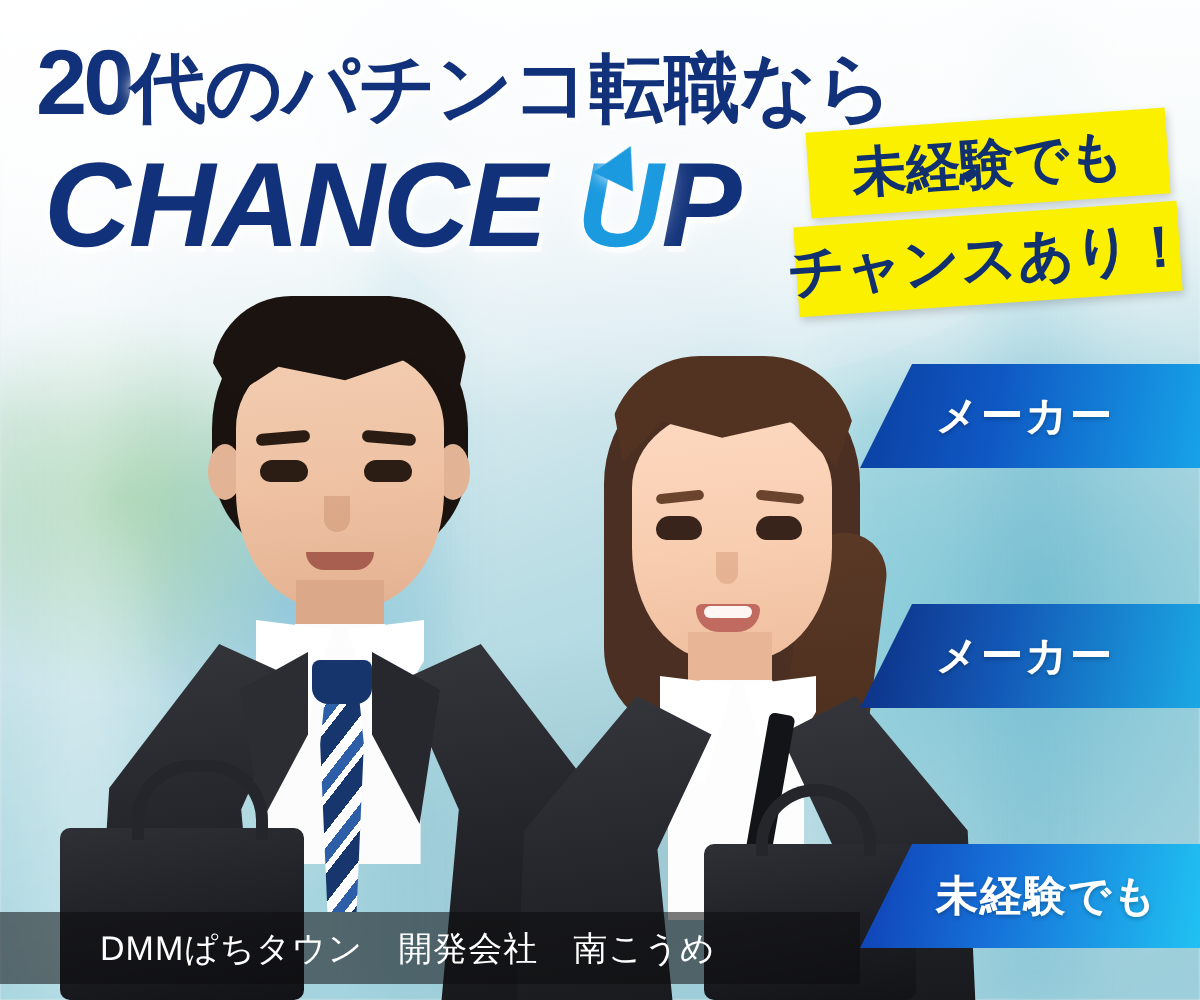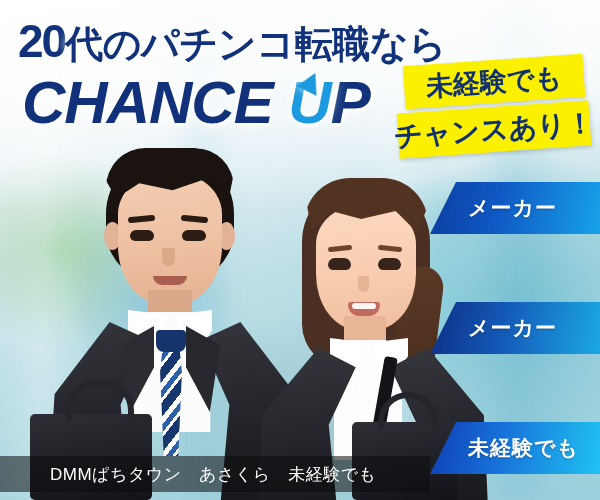--- a/index.html
+++ b/index.html
@@ -408,16 +408,16 @@
       <span class="cat-label">メーカー</span>
     </div>
   <div class="cat-bar cat-3">
       <span class="cat-label">メーカー</span>
     </div>
   <div class="cat-bar cat-5">
       <span class="cat-label">未経験でも</span>
     </div>
 
   <div class="caption-strip">
-    <span class="caption-text">DMMぱちタウン　あさくら　未経験でも</span>
+    <span class="caption-text">DMMぱちタウン　開発会社　南こうめ</span>
   </div>
 
 </div>
 
 </body></html>

